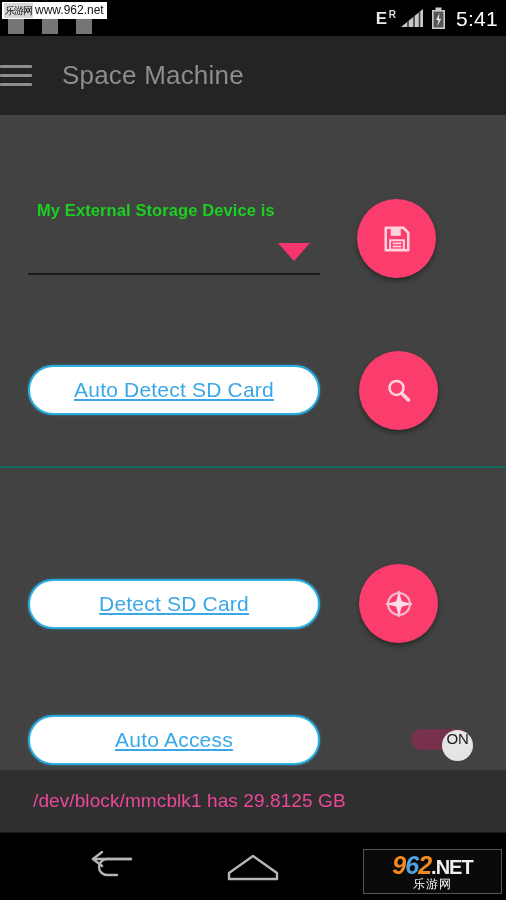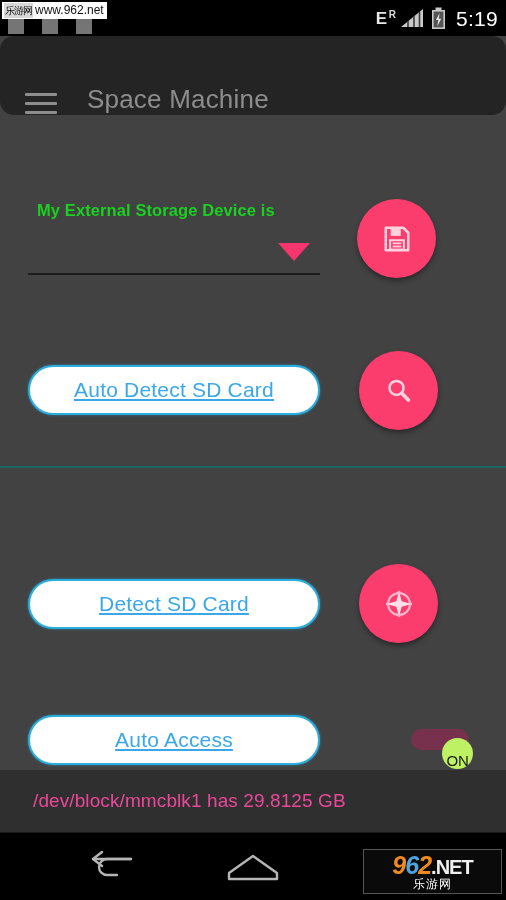--- a/index.html
+++ b/index.html
@@ -62,23 +62,21 @@
   .wm-icons span {
     width: 16px; height: 18px; display: block;
     background: #8a8a8a; opacity: .85;
   }
 
   
   .appbar {
     position: absolute; top: 36px; left: 0;
     width: 506px; height: 79px;
     background: #242424;
-    display: flex; align-items: flex-end;
-    padding-left: 25px;
-    border-radius: 14px;
+    display: flex; align-items: center;
   }
   .hamburger { width: 32px; height: 22px; display: block; cursor: pointer; }
   .hamburger i {
     display: block; height: 3px; background: #8d8d8d;
     margin-bottom: 6px; border-radius: 1px;
   }
   .hamburger i:last-child { margin-bottom: 0; }
   .apptitle {
     color: #8d8d8d; font-size: 26px; margin-left: 30px;
     letter-spacing: 0.2px;
@@ -156,24 +154,24 @@
     width: 62px; height: 26px;
     cursor: pointer;
   }
   .toggle-track {
     position: absolute; left: 0; top: 3px;
     width: 58px; height: 21px;
     border-radius: 11px;
     background: #78314c;
   }
   .toggle-thumb {
-    position: absolute; left: 31px; top: 12px;
+    position: absolute; left: 31px; top: 4px;
     width: 31px; height: 31px; border-radius: 50%;
-    background: #bef264;
-    display: flex; align-items: flex-end; justify-content: center;
+    background: #e5e5e5;
+    display: flex; align-items: flex-start; justify-content: center;
   }
   .toggle-thumb span {
     color: #1a1a1a; font-size: 15px; font-weight: 500;
     letter-spacing: -0.2px;
   }
 
   
   .statusline {
     position: absolute; left: 0; top: 770px;
     width: 506px; height: 62px;
@@ -238,21 +236,21 @@
         <line x1="9" y1="20" x2="9" y2="14" stroke="#3a3a3a" stroke-width="1.6"></line>
         <line x1="15" y1="20" x2="15" y2="9" stroke="#3a3a3a" stroke-width="1.6"></line>
         <line x1="20.5" y1="20" x2="20.5" y2="5" stroke="#3a3a3a" stroke-width="1.6"></line>
       </svg>
       <svg class="sb-batt" width="15" height="23" viewBox="0 0 15 23">
         <rect x="4.5" y="0.5" width="6" height="2.5" fill="#c9c9c9"></rect>
         <rect x="1" y="3" width="13" height="19" fill="#c9c9c9"></rect>
         <rect x="2.6" y="4.6" width="9.8" height="15.8" fill="#545454"></rect>
         <polygon points="8.6,6 5,13 7.4,13 6.2,19.6 10.2,11.8 7.8,11.8" fill="#e8e8e8"></polygon>
       </svg>
-      <span class="sb-clock">5:19</span>
+      <span class="sb-clock">5:41</span>
     </div>
   </div>
 
   <div class="wm-icons">
     <span></span>
     <span></span>
     <span></span>
   </div>
 
   <div class="wm-top">

